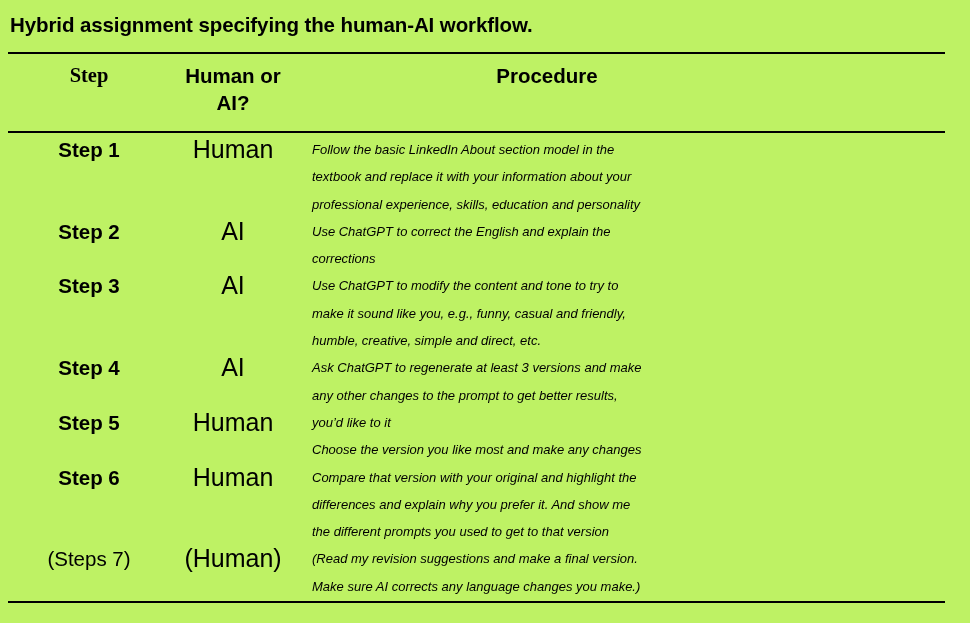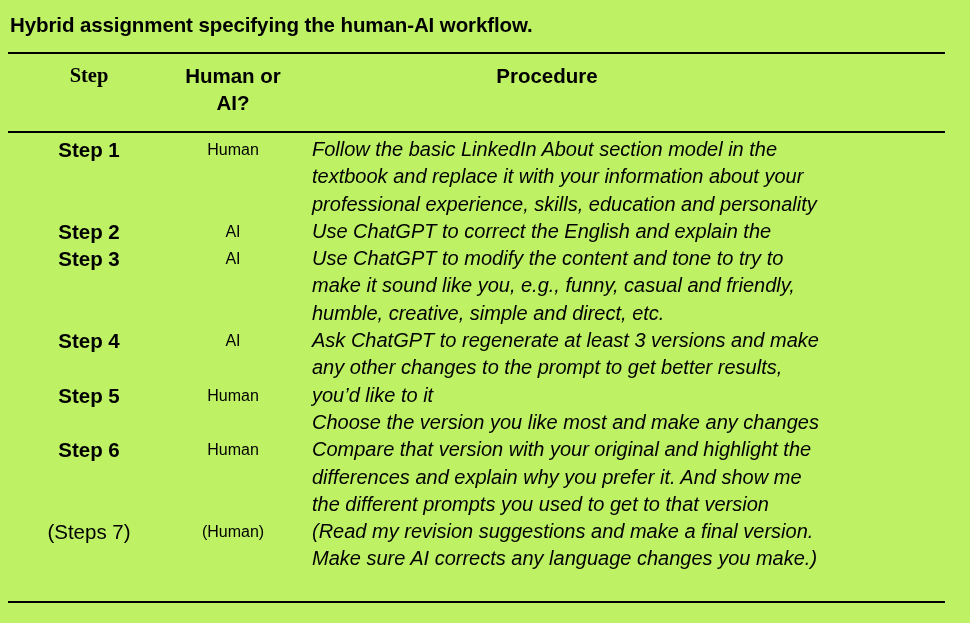--- a/index.html
+++ b/index.html
@@ -94,30 +94,30 @@
     font-size: 20.5px;
     line-height: 27.3px;
     font-weight: bold;
     white-space: nowrap;
   }
   .cell-actor {
     flex: 0 0 158px;
     width: 158px;
     margin-left: 6px;
     text-align: center;
-    font-size: 16px;
+    font-size: 25px;
     line-height: 27.3px;
     font-weight: normal;
     white-space: nowrap;
   }
   .cell-procedure {
     flex: 1 1 auto;
     margin-left: 0px;
     padding-right: 4px;
-    font-size: 20px;
+    font-size: 13px;
     line-height: 27.3px;
     font-style: italic;
     font-weight: normal;
     text-align: left;
   }
   .cell-procedure .ln {
     display: block;
     white-space: nowrap;
   }
 
@@ -155,20 +155,21 @@
             <span class="ln">Follow the basic LinkedIn About section model in the</span>
             <span class="ln">textbook and replace it with your information about your</span>
             <span class="ln">professional experience, skills, education and personality</span>
           </div>
         </div>
         <div class="row">
           <div class="cell-step">Step 2</div>
           <div class="cell-actor">AI</div>
           <div class="cell-procedure">
             <span class="ln">Use ChatGPT to correct the English and explain the</span>
+            <span class="ln">corrections</span>
           </div>
         </div>
         <div class="row">
           <div class="cell-step">Step 3</div>
           <div class="cell-actor">AI</div>
           <div class="cell-procedure">
             <span class="ln">Use ChatGPT to modify the content and tone to try to</span>
             <span class="ln">make it sound like you, e.g., funny, casual and friendly,</span>
             <span class="ln">humble, creative, simple and direct, etc.</span>
           </div>

